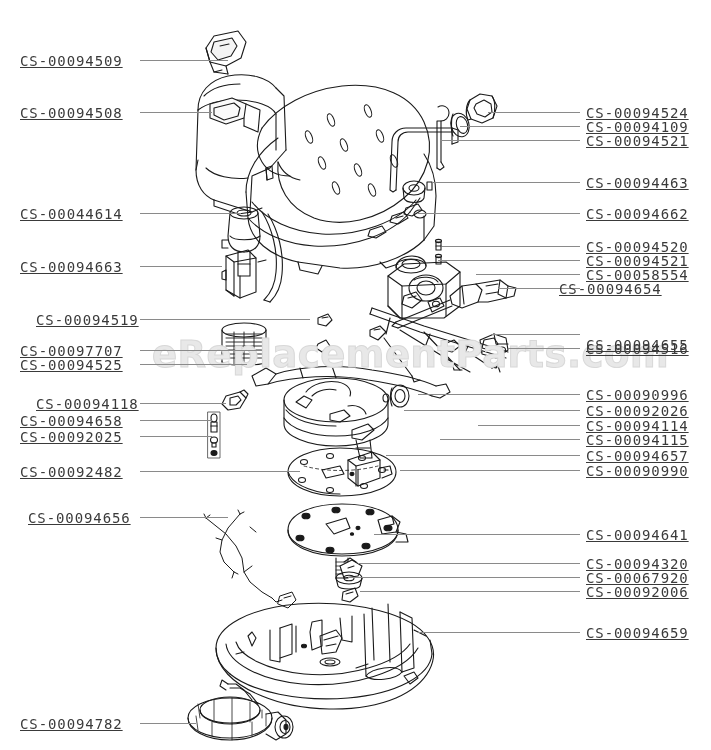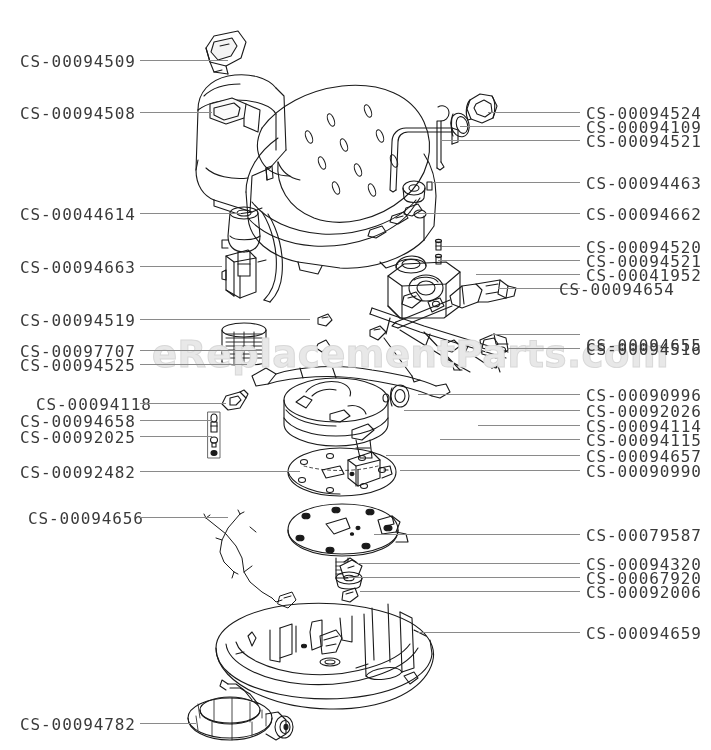--- a/index.html
+++ b/index.html
@@ -5,25 +5,26 @@
   html,body{margin:0;padding:0;background:#ffffff;}
   body{
     width:711px;height:750px;position:relative;overflow:hidden;
     font-family:"DejaVu Sans Mono","Liberation Mono",monospace;
     background:#ffffff;
   }
   #diagram-root{position:absolute;left:0;top:0;width:711px;height:750px;}
   .label{
     position:absolute;
     font-family:"DejaVu Sans Mono","Liberation Mono",monospace;
-    font-size:16px;
+    font-size:14px;
     letter-spacing:0.9px;
     color:#3a3a3a;
     white-space:nowrap;
     line-height:1;
+    text-decoration:underline;
   }
   .label.left{text-align:left;}
   .label.right{text-align:left;}
   .leader{position:absolute;height:0;border-top:1px solid #8a8a8a;}
   svg.art{position:absolute;left:0;top:0;width:711px;height:750px;pointer-events:none;}
   .wm{
     position:absolute;
     left:152px;top:336px;
     font-family:"DejaVu Sans","Liberation Sans",sans-serif;
     font-size:37px;
@@ -459,21 +460,21 @@
 
     <div class="label left" style="left:20px;top:106px;">CS-00094508</div>
     <div class="leader" style="left:140px;top:112px;width:72px;"></div>
 
     <div class="label left" style="left:20px;top:207px;">CS-00044614</div>
     <div class="leader" style="left:140px;top:213px;width:101px;"></div>
 
     <div class="label left" style="left:20px;top:260px;">CS-00094663</div>
     <div class="leader" style="left:140px;top:266px;width:82px;"></div>
 
-    <div class="label left" style="left:20px;top:313px;">CS-00094519</div>
+    <div class="label left" style="left:36px;top:313px;">CS-00094519</div>
     <div class="leader" style="left:140px;top:319px;width:170px;"></div>
 
     <div class="label left" style="left:20px;top:344px;">CS-00097707</div>
     <div class="leader" style="left:140px;top:350px;width:122px;"></div>
 
     <div class="label left" style="left:20px;top:358px;">CS-00094525</div>
     <div class="leader" style="left:140px;top:364px;width:107px;"></div>
 
     <div class="label left" style="left:20px;top:397px;margin-left:16px;">CS-00094118</div>
     <div class="leader" style="left:140px;top:403px;width:86px;"></div>
@@ -510,21 +511,21 @@
     <div class="leader" style="left:418px;top:213px;width:162px;"></div>
     <div class="label right" style="left:586px;top:207px;">CS-00094662</div>
 
     <div class="leader" style="left:442px;top:246px;width:138px;"></div>
     <div class="label right" style="left:586px;top:240px;">CS-00094520</div>
 
     <div class="leader" style="left:438px;top:260px;width:142px;"></div>
     <div class="label right" style="left:586px;top:254px;">CS-00094521</div>
 
     <div class="leader" style="left:476px;top:274px;width:104px;"></div>
-    <div class="label right" style="left:586px;top:268px;">CS-00041952</div>
+    <div class="label right" style="left:586px;top:268px;">CS-00058554</div>
 
     <div class="leader" style="left:498px;top:288px;width:82px;"></div>
     <div class="label right" style="left:559px;top:282px;">CS-00094654</div>
 
     <div class="leader" style="left:492px;top:334px;width:88px;"></div>
     <div class="label right" style="left:586px;top:328px;margin-top:10px;">CS-00094655</div>
 
     <div class="leader" style="left:508px;top:348px;width:72px;"></div>
     <div class="label right" style="left:586px;top:342px;">CS-00094516</div>
 
@@ -540,21 +541,21 @@
     <div class="leader" style="left:440px;top:439px;width:140px;"></div>
     <div class="label right" style="left:586px;top:433px;">CS-00094115</div>
 
     <div class="leader" style="left:386px;top:455px;width:194px;"></div>
     <div class="label right" style="left:586px;top:449px;">CS-00094657</div>
 
     <div class="leader" style="left:400px;top:470px;width:180px;"></div>
     <div class="label right" style="left:586px;top:464px;">CS-00090990</div>
 
     <div class="leader" style="left:374px;top:534px;width:206px;"></div>
-    <div class="label right" style="left:586px;top:528px;">CS-00079587</div>
+    <div class="label right" style="left:586px;top:528px;">CS-00094641</div>
 
     <div class="leader" style="left:358px;top:563px;width:222px;"></div>
     <div class="label right" style="left:586px;top:557px;">CS-00094320</div>
 
     <div class="leader" style="left:348px;top:577px;width:232px;"></div>
     <div class="label right" style="left:586px;top:571px;">CS-00067920</div>
 
     <div class="leader" style="left:360px;top:591px;width:220px;"></div>
     <div class="label right" style="left:586px;top:585px;">CS-00092006</div>
 

